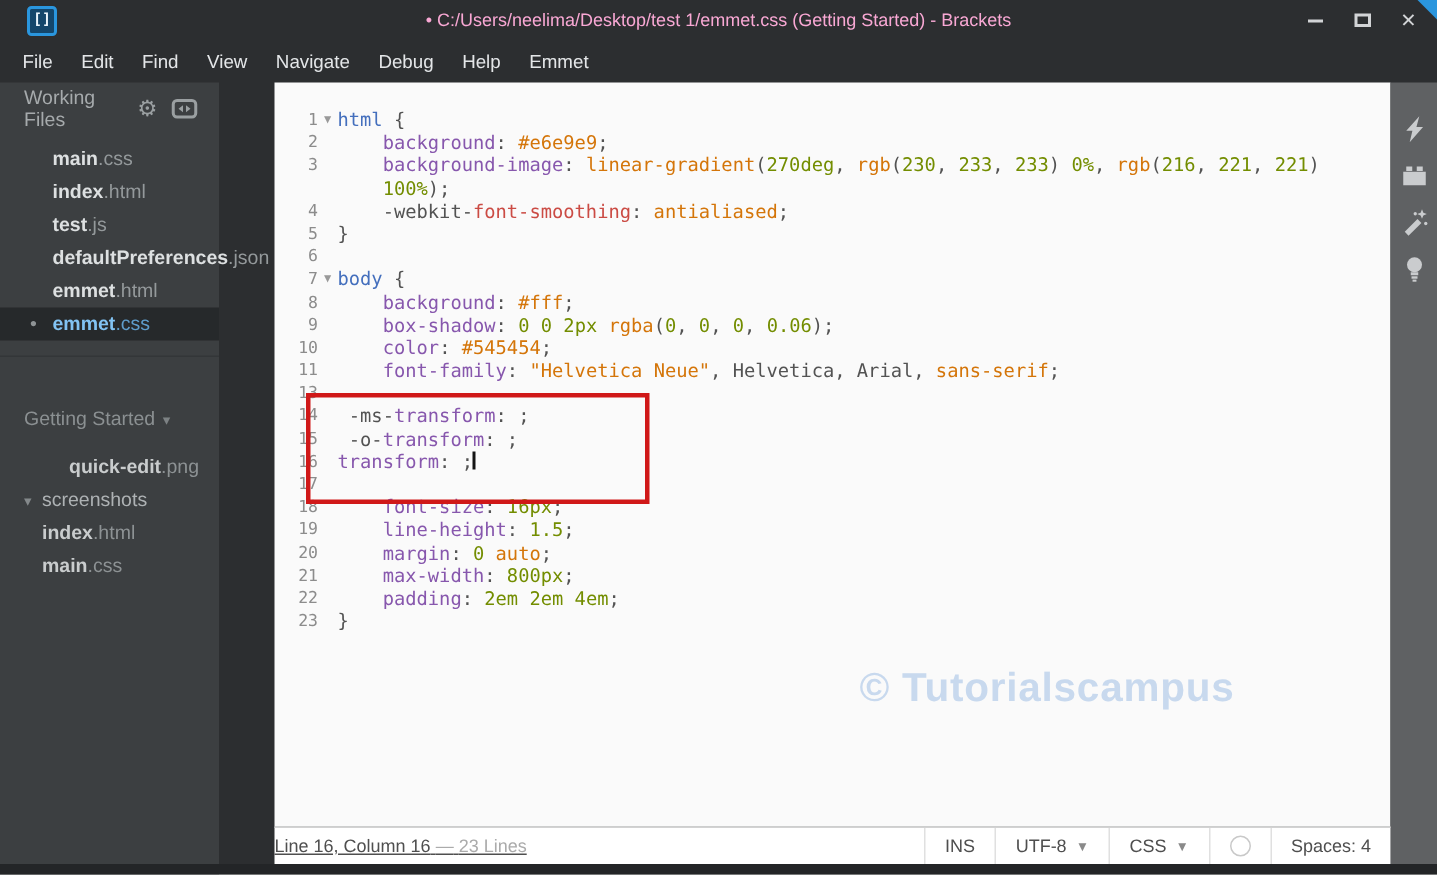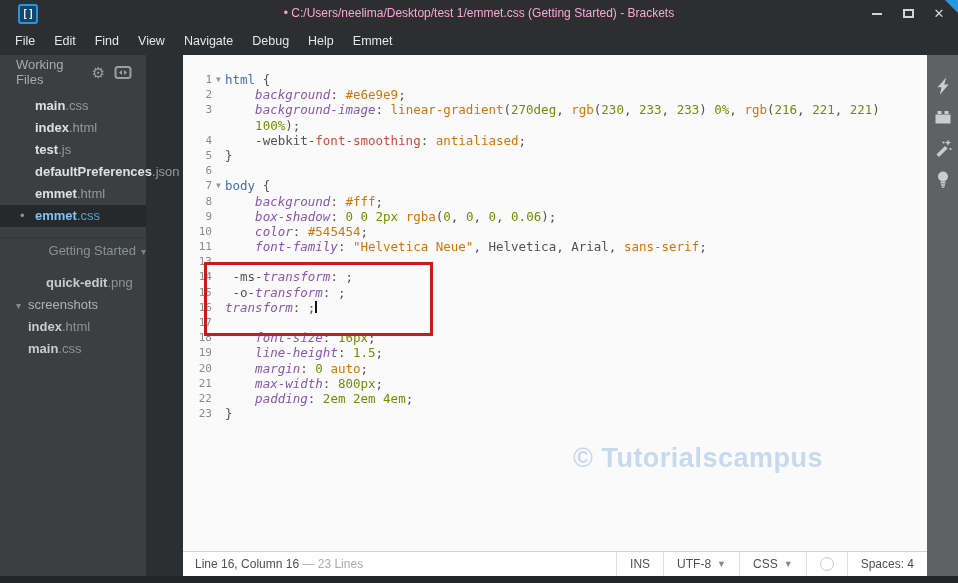--- a/index.html
+++ b/index.html
@@ -37,40 +37,40 @@
   .gear { color:#9a9fa1; font-size:15px; line-height:15px; }
   .split-svg { display:block; }
   .wf-list { padding-top:6px; padding-bottom:10px; border-bottom:1px solid #333638; }
   .wf-item { position:relative; height:22px; line-height:22px; padding-left:35px; cursor:default; }
   .wf-item .fname { color:#dde0e1; font-weight:bold; }
   .wf-item .fext  { color:#94999b; }
   .wf-item.active { background:var(--sidebar-active-bg); }
   .wf-item.active .fname { color:var(--sidebar-active-text); }
   .wf-item.active .fext  { color:#5f9dcb; }
   .wf-item .bullet { position:absolute; left:20px; color:#8e9395; }
-  .proj-header { height:26px; line-height:26px; padding-left:4px; color:#8b9092;text-align:right; }
+  .proj-header { margin-top:28px; height:26px; line-height:26px; padding-left:16px; color:#8b9092; }
   .proj-header .dd { font-size:10px; color:#7d8284; margin-left:5px; }
   .tree { padding-top:8px; }
   .tree-row { height:22px; line-height:22px; cursor:default; }
   .tree-arrow { display:inline-block; width:12px; font-size:10px; color:#84898b; }
   .tree-folder { color:#aeb2b4; }
   .tree-row .fname { color:#c9cccd; font-weight:bold; }
   .tree-row .fext { color:#8d9294; }
 
   
   .editor { position:absolute; left:183px; top:55px; width:744px; height:496px;
     background:var(--editor-bg); overflow:hidden; }
   .code { padding-top:17px; font-family:"DejaVu Sans Mono","Liberation Mono",monospace;
     font-size:12.5px; }
   .crow { display:flex; height:15.2px; line-height:15.2px; }
   .ln { width:29px; text-align:right; color:#8c8c8c; font-size:11px; flex:none; }
   .fold { width:13px; text-align:center; color:#999; font-size:8px; flex:none; }
   .txt { white-space:pre; color:var(--syntax-text); }
   .sg-t { color:var(--syntax-text); }
-  .sg-p { color:var(--syntax-property);font-style:italic; }
+  .sg-p { color:var(--syntax-property); }
   .sg-a { color:var(--syntax-atom); }
   .sg-s { color:var(--syntax-atom); }
   .sg-n { color:var(--syntax-number); }
   .sg-tag { color:var(--syntax-tag); }
   .sg-e { color:var(--syntax-error); }
   .caret { display:inline-block; width:1.4px; height:12px; background:#141414; vertical-align:-1px; }
 
   .red-box { position:absolute; left:21px; top:207px; width:229px; height:74px;
     border:3px solid var(--annotation-red); pointer-events:none; }
   .watermark { position:absolute; left:0; top:388px; width:744px; padding-left:390px;
@@ -79,21 +79,21 @@
   
   .toolbar { position:absolute; left:927px; top:55px; width:31px; height:521px;
     background:var(--toolbar-bg); display:flex; flex-direction:column; align-items:center;
     padding-top:20px; gap:9px; }
   .tool-btn { width:22px; height:22px; display:flex; align-items:center; justify-content:center; }
 
   
   .statusbar { position:absolute; left:183px; top:551px; width:744px; height:25px;
     background:#ffffff; border-top:1px solid #d2d2d2; display:flex; align-items:center;
     font-size:12px; color:#4f4f4f; }
-  .sb-left { padding-left:12px; flex:1; }
+  .sb-left { flex:1;text-decoration:underline; }
   .sb-dim { color:#ababab; }
   .sb-seg { height:100%; display:flex; align-items:center; justify-content:flex-start;
     border-left:1px solid #e0e0e0; padding:0 13px; gap:6px; }
   .sb-dd { font-size:9px; color:#8a8a8a; }
   .sb-circle { width:14px; height:14px; border:1.5px solid #c9c9c9; border-radius:50%; }
 
   .bottom-strip { position:absolute; left:0; top:576px; width:958px; height:7px; background:#232527; }
 </style>
 </head>
 <body>

